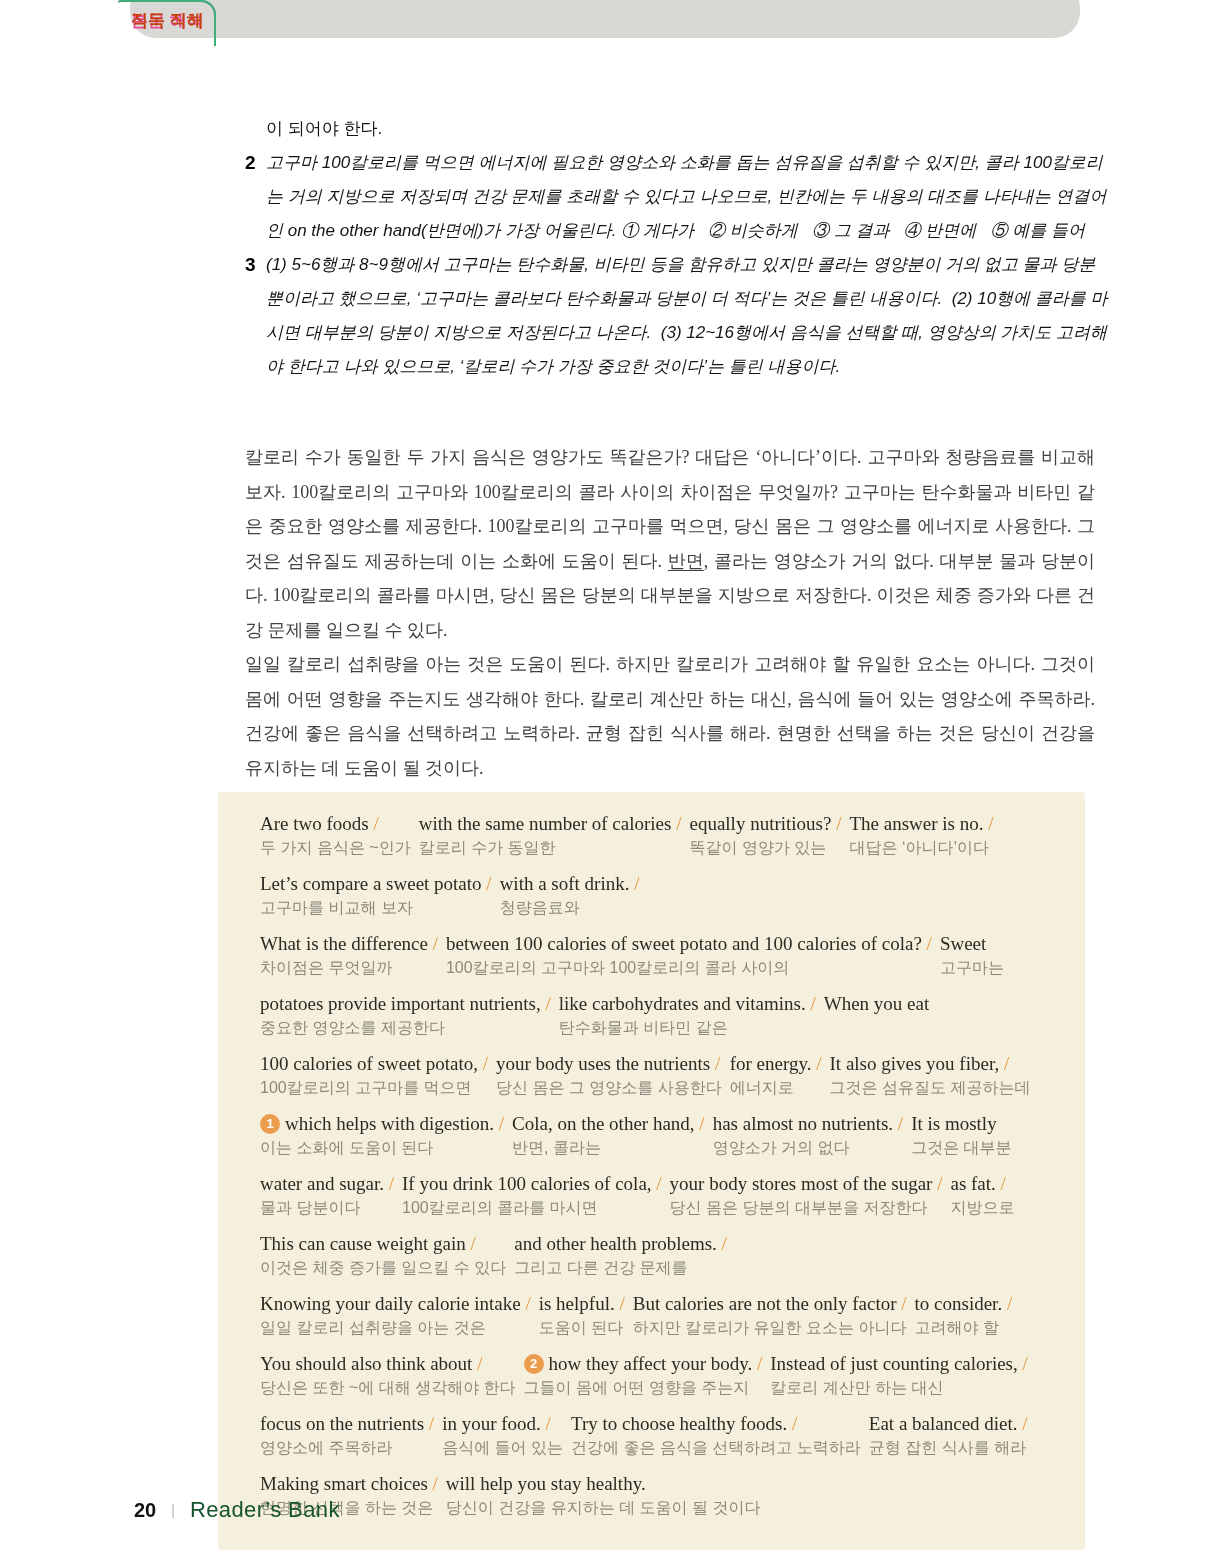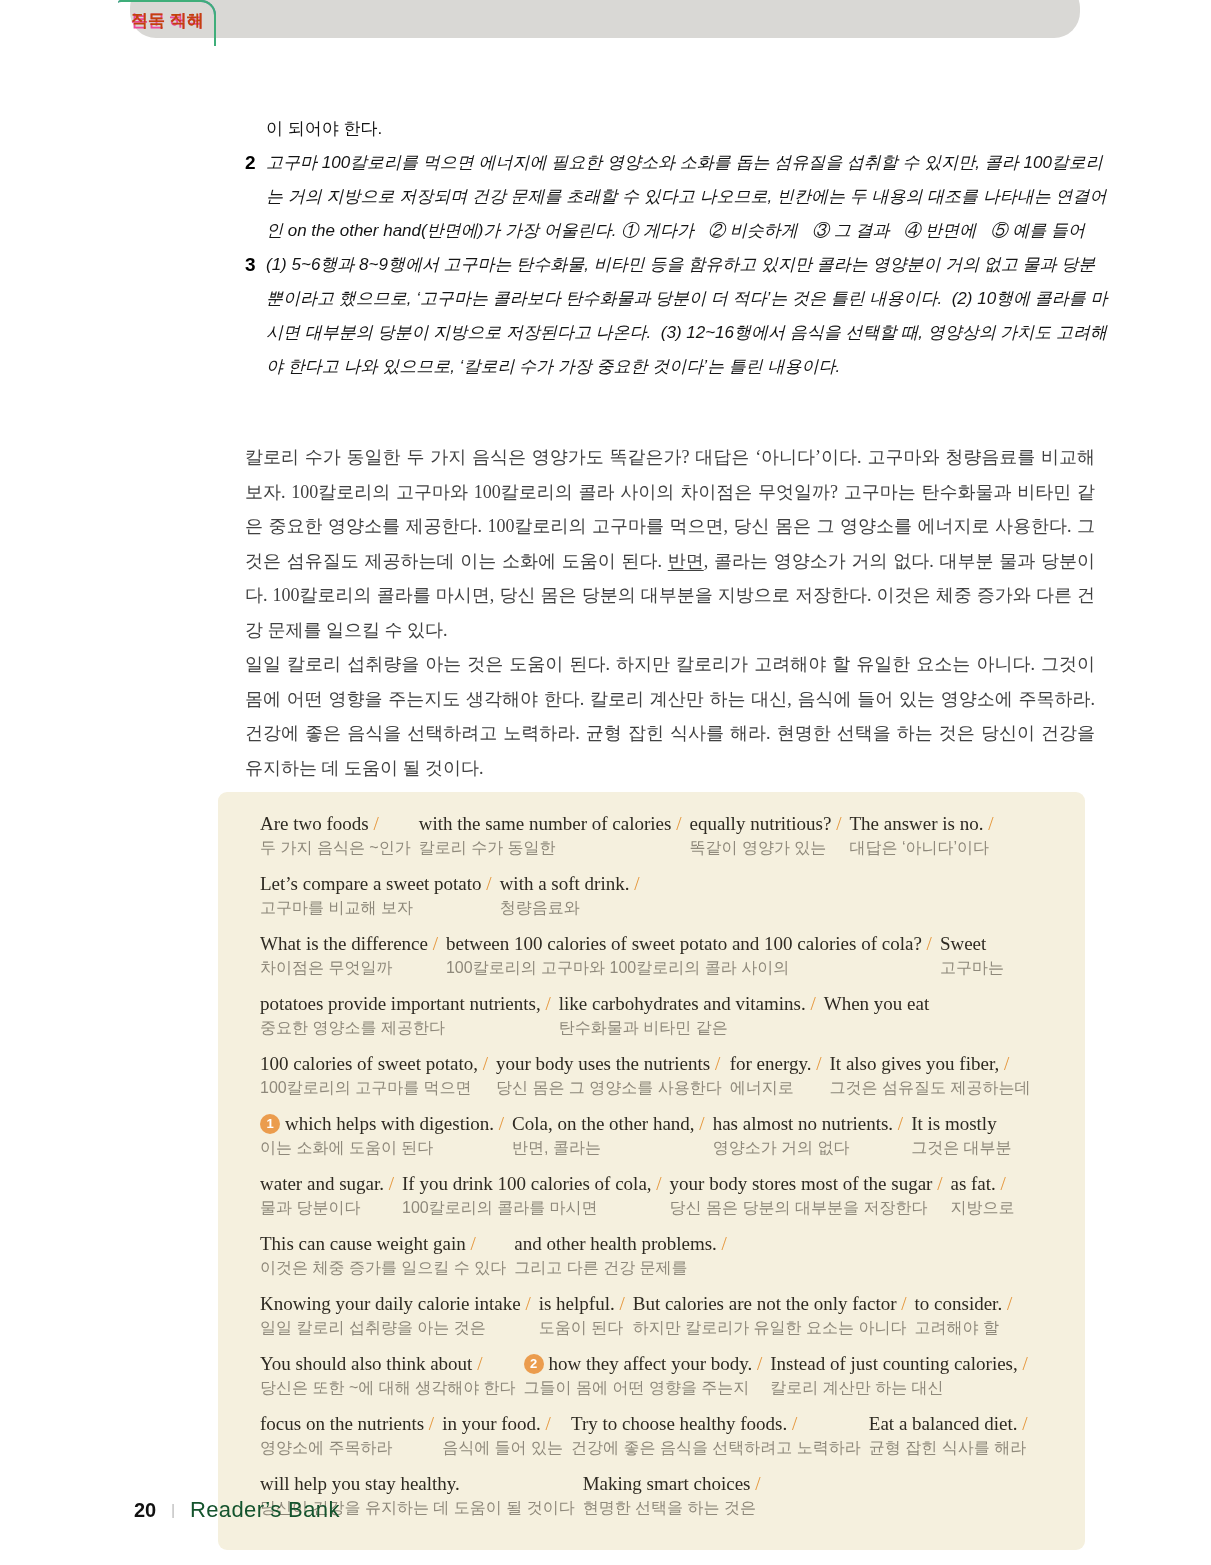--- a/index.html
+++ b/index.html
@@ -38,21 +38,21 @@
   .interp-body {
     position:absolute; left:245px; top:440px; width:850px;
     font-family:"Liberation Serif", serif;
     font-size:18px; line-height:34.5px; color:#404040;
     text-align:justify;
   }
   .interp-body .ul { text-decoration:underline; text-underline-offset:3px; }
   
   .direct-panel {
     position:absolute; left:218px; top:792px; width:867px; min-height:655px;
-    background:#f5f0de; border-radius:9px;
+    background:#f5f0de; border-radius:3px;
     padding:18px 16px 20px 42px;
   }
   .dr-row { margin-bottom:12px; }
   .seg { display:inline-block; vertical-align:top; margin-right:8px; }
   .seg .en {
     display:block; font-family:"Liberation Serif", serif;
     font-size:19px; line-height:27px; color:#2e2a22;
   }
   .seg .slash { color:#e5973c; }
   .seg .ko {
@@ -105,21 +105,21 @@
         <div class="dr-row"><span class="seg"><span class="en">Let’s compare a sweet potato<span class="slash"> /</span></span><span class="ko">고구마를 비교해 보자</span></span><span class="seg"><span class="en">with a soft drink.<span class="slash"> /</span></span><span class="ko">청량음료와</span></span></div>
         <div class="dr-row"><span class="seg"><span class="en">What is the difference<span class="slash"> /</span></span><span class="ko">차이점은 무엇일까</span></span><span class="seg"><span class="en">between 100 calories of sweet potato and 100 calories of cola?<span class="slash"> /</span></span><span class="ko">100칼로리의 고구마와 100칼로리의 콜라 사이의</span></span><span class="seg"><span class="en">Sweet</span><span class="ko">고구마는</span></span></div>
         <div class="dr-row"><span class="seg"><span class="en">potatoes provide important nutrients,<span class="slash"> /</span></span><span class="ko">중요한 영양소를 제공한다</span></span><span class="seg"><span class="en">like carbohydrates and vitamins.<span class="slash"> /</span></span><span class="ko">탄수화물과 비타민 같은</span></span><span class="seg"><span class="en">When you eat</span><span class="ko">&nbsp;</span></span></div>
         <div class="dr-row"><span class="seg"><span class="en">100 calories of sweet potato,<span class="slash"> /</span></span><span class="ko">100칼로리의 고구마를 먹으면</span></span><span class="seg"><span class="en">your body uses the nutrients<span class="slash"> /</span></span><span class="ko">당신 몸은 그 영양소를 사용한다</span></span><span class="seg"><span class="en">for energy.<span class="slash"> /</span></span><span class="ko">에너지로</span></span><span class="seg"><span class="en">It also gives you fiber,<span class="slash"> /</span></span><span class="ko">그것은 섬유질도 제공하는데</span></span></div>
         <div class="dr-row"><span class="seg"><span class="en"><span class="numbadge">1</span>which helps with digestion.<span class="slash"> /</span></span><span class="ko">이는 소화에 도움이 된다</span></span><span class="seg"><span class="en">Cola, on the other hand,<span class="slash"> /</span></span><span class="ko">반면, 콜라는</span></span><span class="seg"><span class="en">has almost no nutrients.<span class="slash"> /</span></span><span class="ko">영양소가 거의 없다</span></span><span class="seg"><span class="en">It is mostly</span><span class="ko">그것은 대부분</span></span></div>
         <div class="dr-row"><span class="seg"><span class="en">water and sugar.<span class="slash"> /</span></span><span class="ko">물과 당분이다</span></span><span class="seg"><span class="en">If you drink 100 calories of cola,<span class="slash"> /</span></span><span class="ko">100칼로리의 콜라를 마시면</span></span><span class="seg"><span class="en">your body stores most of the sugar<span class="slash"> /</span></span><span class="ko">당신 몸은 당분의 대부분을 저장한다</span></span><span class="seg"><span class="en">as fat.<span class="slash"> /</span></span><span class="ko">지방으로</span></span></div>
         <div class="dr-row"><span class="seg"><span class="en">This can cause weight gain<span class="slash"> /</span></span><span class="ko">이것은 체중 증가를 일으킬 수 있다</span></span><span class="seg"><span class="en">and other health problems.<span class="slash"> /</span></span><span class="ko">그리고 다른 건강 문제를</span></span></div>
         <div class="dr-row"><span class="seg"><span class="en">Knowing your daily calorie intake<span class="slash"> /</span></span><span class="ko">일일 칼로리 섭취량을 아는 것은</span></span><span class="seg"><span class="en">is helpful.<span class="slash"> /</span></span><span class="ko">도움이 된다</span></span><span class="seg"><span class="en">But calories are not the only factor<span class="slash"> /</span></span><span class="ko">하지만 칼로리가 유일한 요소는 아니다</span></span><span class="seg"><span class="en">to consider.<span class="slash"> /</span></span><span class="ko">고려해야 할</span></span></div>
         <div class="dr-row"><span class="seg"><span class="en">You should also think about<span class="slash"> /</span></span><span class="ko">당신은 또한 ~에 대해 생각해야 한다</span></span><span class="seg"><span class="en"><span class="numbadge">2</span>how they affect your body.<span class="slash"> /</span></span><span class="ko">그들이 몸에 어떤 영향을 주는지</span></span><span class="seg"><span class="en">Instead of just counting calories,<span class="slash"> /</span></span><span class="ko">칼로리 계산만 하는 대신</span></span></div>
         <div class="dr-row"><span class="seg"><span class="en">focus on the nutrients<span class="slash"> /</span></span><span class="ko">영양소에 주목하라</span></span><span class="seg"><span class="en">in your food.<span class="slash"> /</span></span><span class="ko">음식에 들어 있는</span></span><span class="seg"><span class="en">Try to choose healthy foods.<span class="slash"> /</span></span><span class="ko">건강에 좋은 음식을 선택하려고 노력하라</span></span><span class="seg"><span class="en">Eat a balanced diet.<span class="slash"> /</span></span><span class="ko">균형 잡힌 식사를 해라</span></span></div>
-        <div class="dr-row"><span class="seg"><span class="en">will help you stay healthy.</span><span class="ko">당신이 건강을 유지하는 데 도움이 될 것이다</span></span><span class="seg"><span class="en">Making smart choices<span class="slash"> /</span></span><span class="ko">현명한 선택을 하는 것은</span></span></div>
+        <div class="dr-row"><span class="seg"><span class="en">Making smart choices<span class="slash"> /</span></span><span class="ko">현명한 선택을 하는 것은</span></span><span class="seg"><span class="en">will help you stay healthy.</span><span class="ko">당신이 건강을 유지하는 데 도움이 될 것이다</span></span></div>
       </div>
   </div>
 
   <div class="footer">
     <span class="pg">20</span>
     <span class="sep">|</span>
     <span class="title">Reader’s Bank</span>
   </div>
 
 </div>

